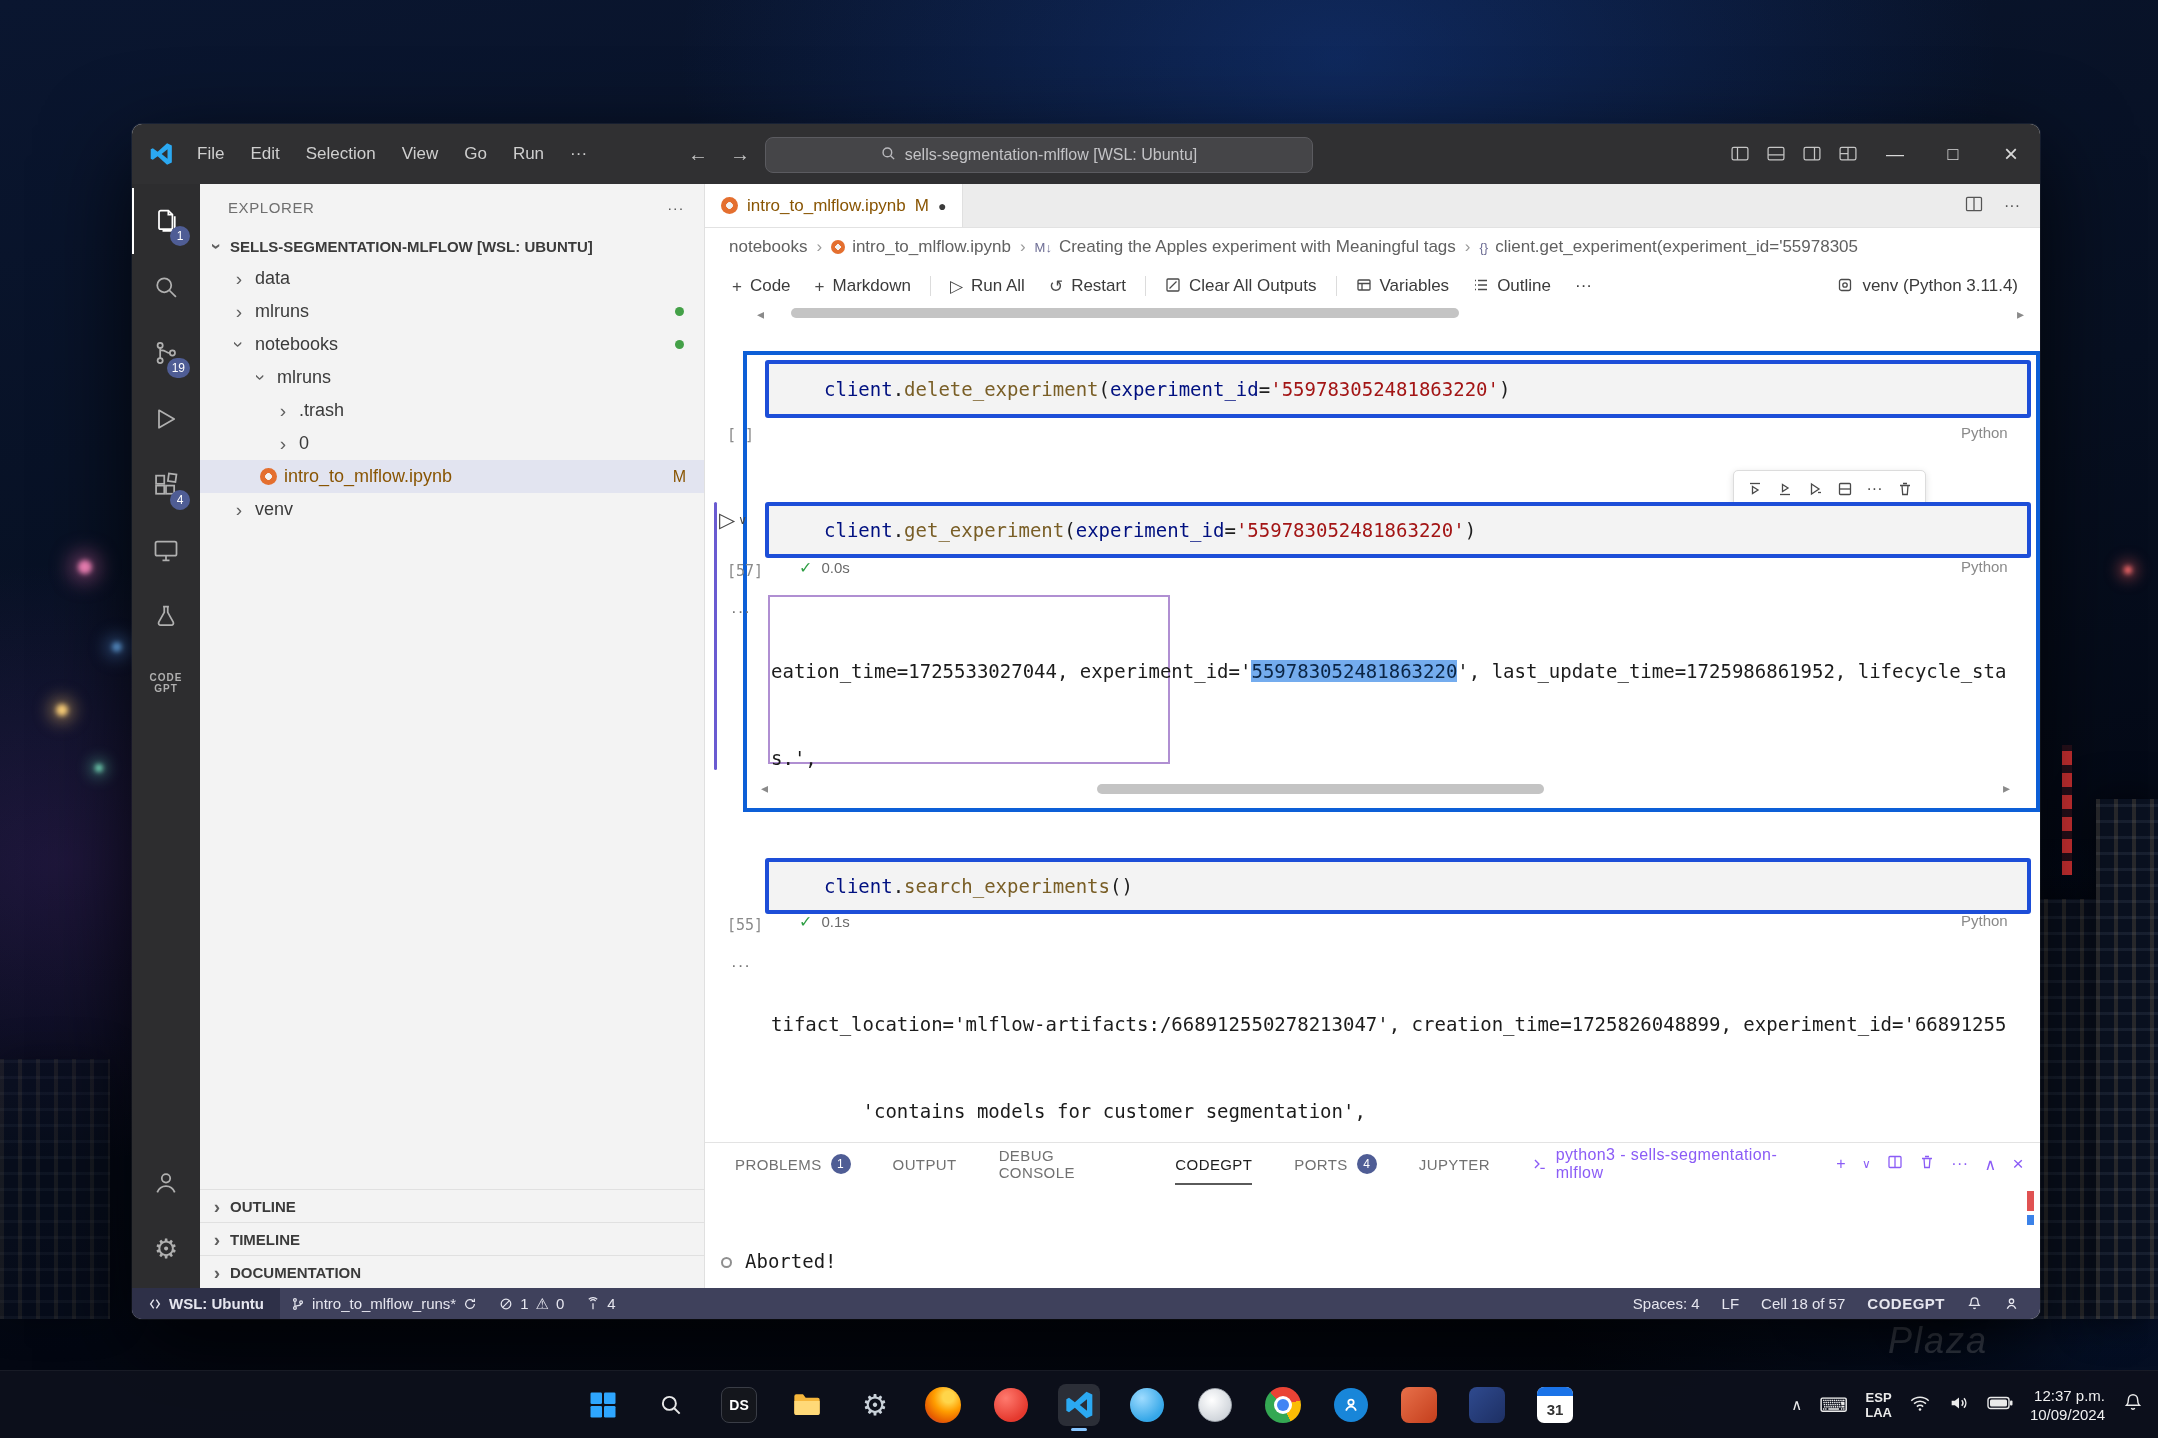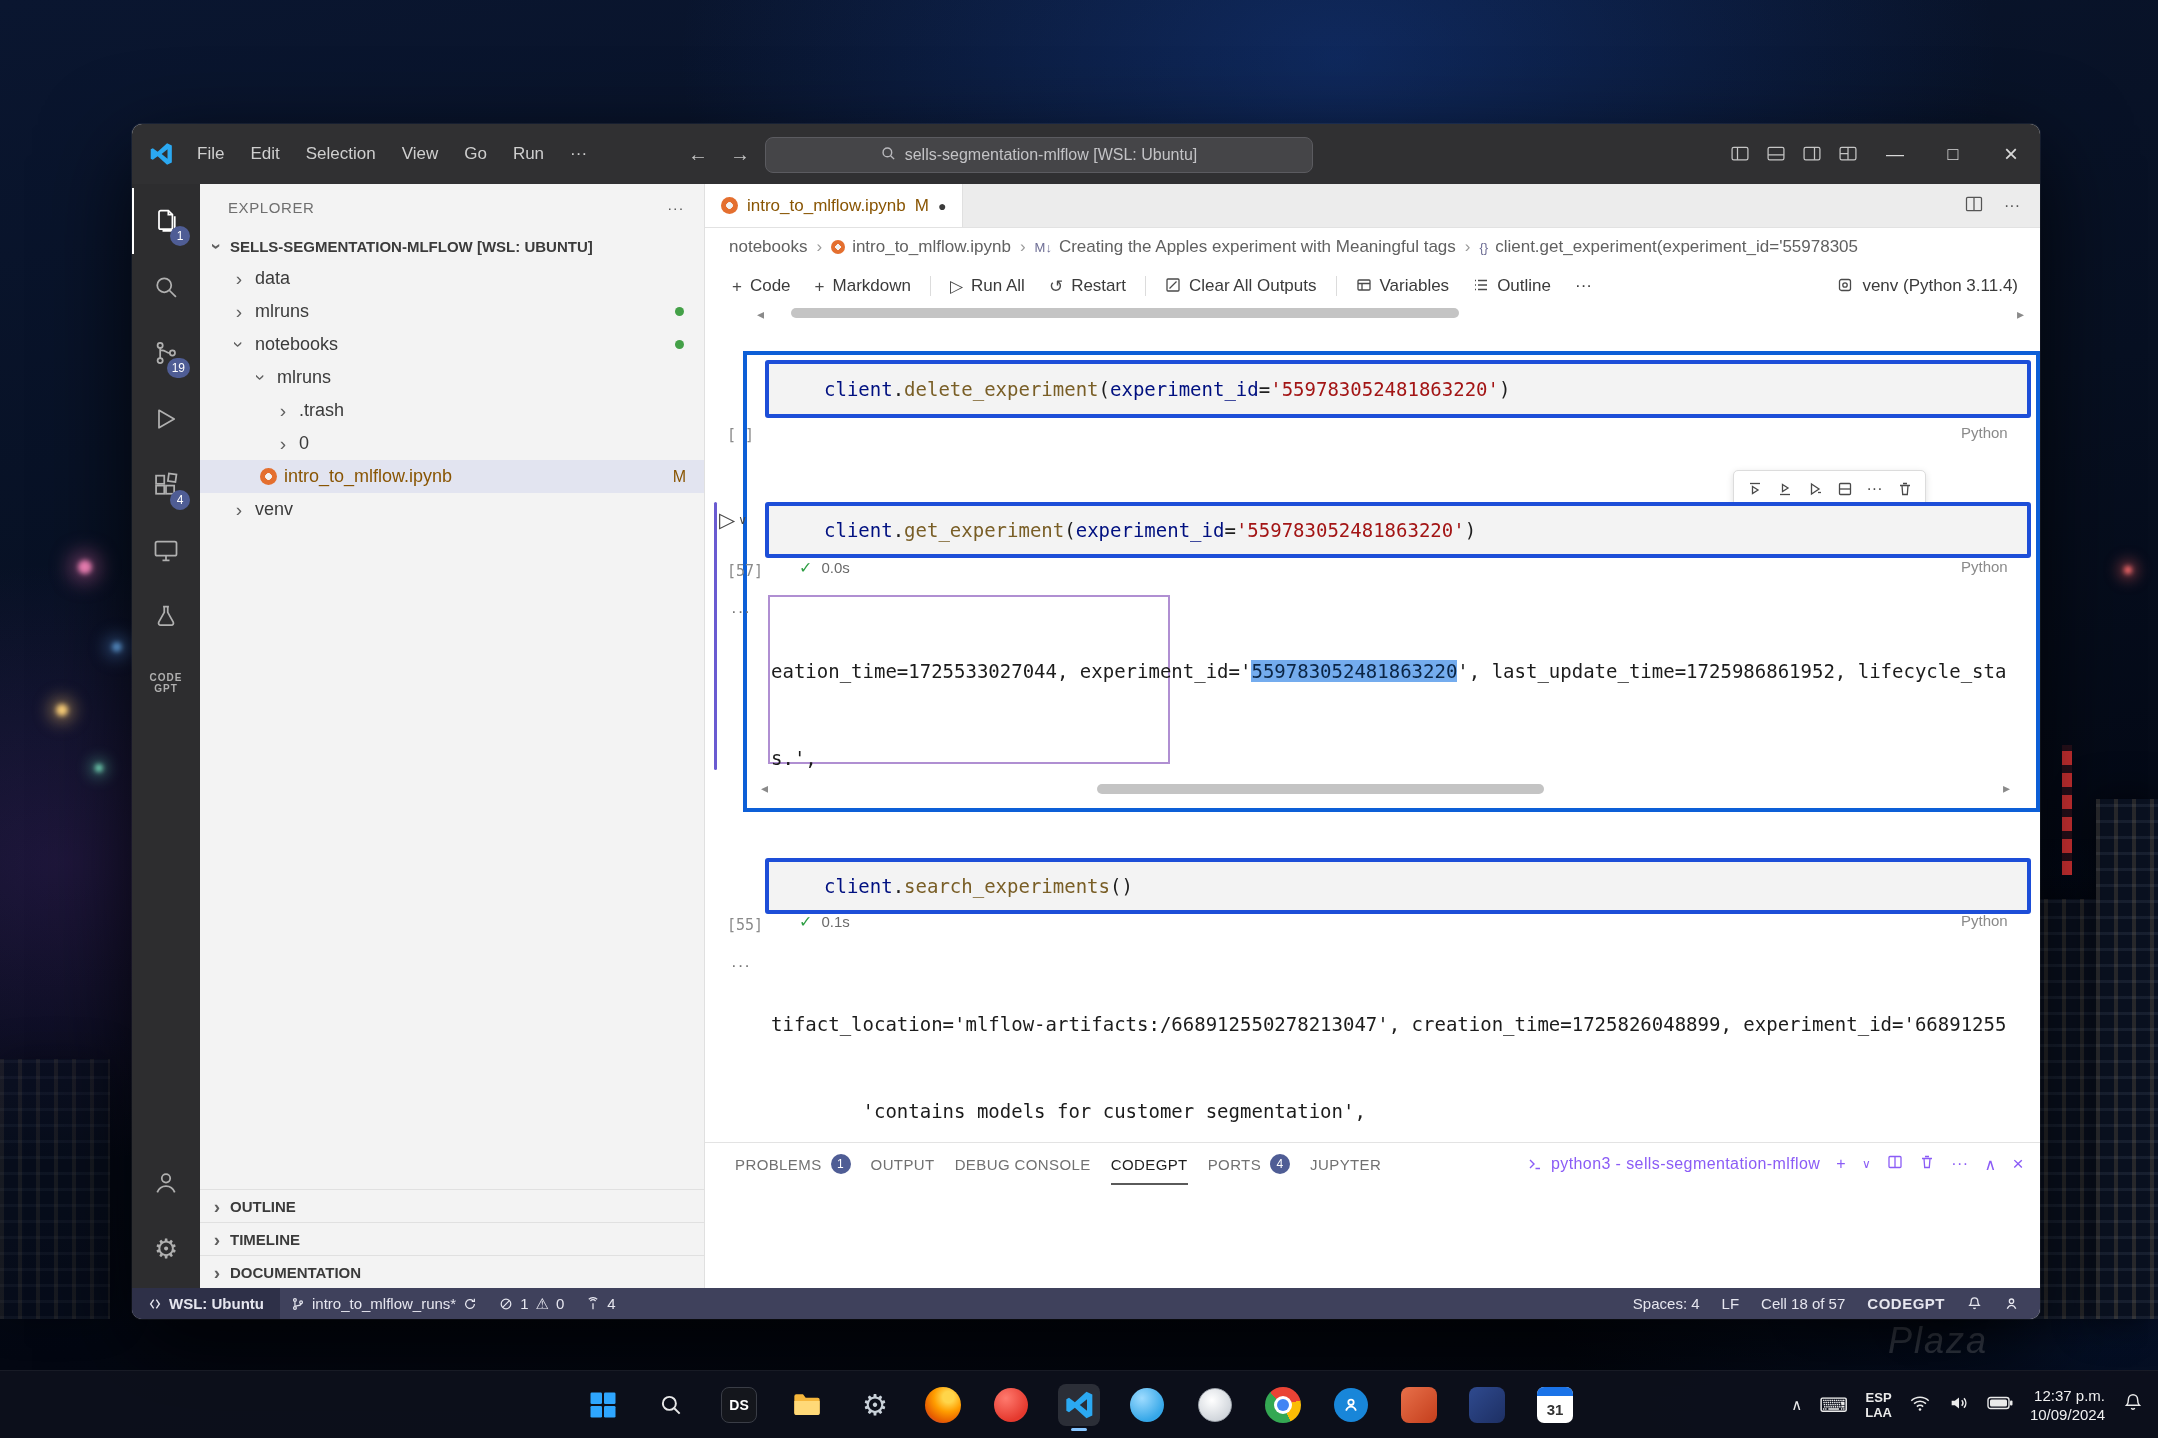--- a/index.html
+++ b/index.html
@@ -95,21 +95,21 @@
   .rung{position:absolute;left:14px;top:202px;display:flex;align-items:center;color:#474747;font-size:21px;gap:3px}
   .rcar{font-size:12px;color:#474747}
   .focusbar{position:absolute;left:9px;top:196px;width:3px;height:268px;background:#6a5bd1;border-radius:2px}
   .outblk{position:absolute;left:66px;font-size:19px;color:#1c1c1c;line-height:29px;white-space:pre;overflow:hidden}
   .osel{background:#74acee;color:#0b2545}
   .omore{position:absolute;left:26px;color:#767676;font-size:17px;letter-spacing:1px}
   .selbox{position:absolute;left:63px;top:289px;width:402px;height:169px;border:2px solid #b08fd2}
 
   
   .panel{height:146px;border-top:1px solid #e3e3e3;display:flex;flex-direction:column;background:#fff;flex:0 0 auto}
-  .phead{height:42px;display:flex;align-items:center;padding:0 16px 0 30px;gap:20px;font-size:15px;color:#717171;letter-spacing:.4px;flex:0 0 auto}
+  .phead{height:42px;display:flex;align-items:center;padding:0 16px 0 30px;gap:42px;font-size:15px;color:#717171;letter-spacing:.4px;flex:0 0 auto}
   .ptab{display:flex;align-items:center;gap:9px;height:100%}
   .ptab.active{color:#1f1f1f;box-shadow:inset 0 -2px 0 #5a5a5a}
   .pbadge{min-width:20px;height:20px;border-radius:10px;background:#4f5d95;color:#fff;font-size:12px;display:flex;align-items:center;justify-content:center;padding:0 5px}
   .pright{margin-left:auto;display:flex;align-items:center;gap:16px;color:#8b5cf6;font-size:16px}
   .pcontent{flex:1;position:relative;font-size:19px;color:#1b1b1b;padding:9px 20px 0 40px;line-height:27px;white-space:pre;overflow:hidden}
   .cmddot{position:absolute;left:16px;top:72px;width:11px;height:11px;border:2px solid #8f8f8f;border-radius:50%}
   .mark1{position:absolute;right:6px;top:6px;width:7px;height:20px;background:#e05252}
   .mark2{position:absolute;right:6px;top:30px;width:7px;height:10px;background:#3b82e8}
 
   
@@ -575,20 +575,28 @@
                   <path d="M8 2.5v11"></path>
                 </svg></span>
             <span><svg viewBox="0 0 16 16" width="16" height="16" fill="none" stroke="currentColor" stroke-width="1.3">
                   <path d="M6 2.5h4M3 4.5h10M5 4.5l.7 9h4.6l.7-9"></path>
                 </svg></span>
             <span>···</span>
             <span>∧</span>
             <span style="font-size:19px">×</span>
           </span>
         </div>
+        <div class="pcontent mono">
+          <div>Aborted!</div>
+          
+          
+          <span class="cmddot"></span>
+          <span class="mark1"></span>
+          <span class="mark2"></span>
+        </div>
       </div>
     </div>
   </div>
 
   <div class="status">
     <span class="sitem remoteseg">
       <svg viewBox="0 0 16 16" width="14" height="14" fill="none" stroke="currentColor" stroke-width="1.6">
           <path d="M6.5 3 3 8l3.5 5M9.5 3 13 8l-3.5 5"></path>
         </svg>
       <span>WSL: Ubuntu</span>

